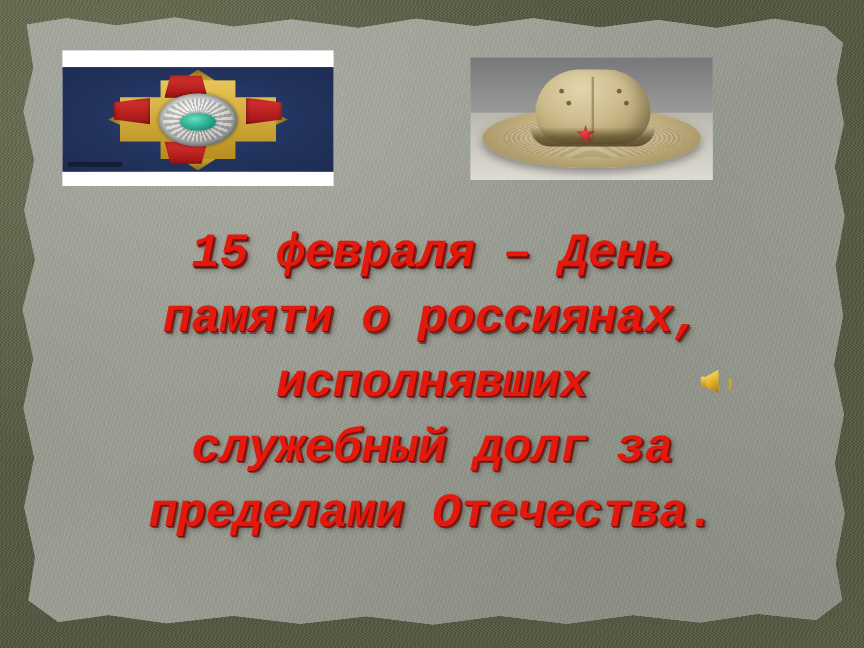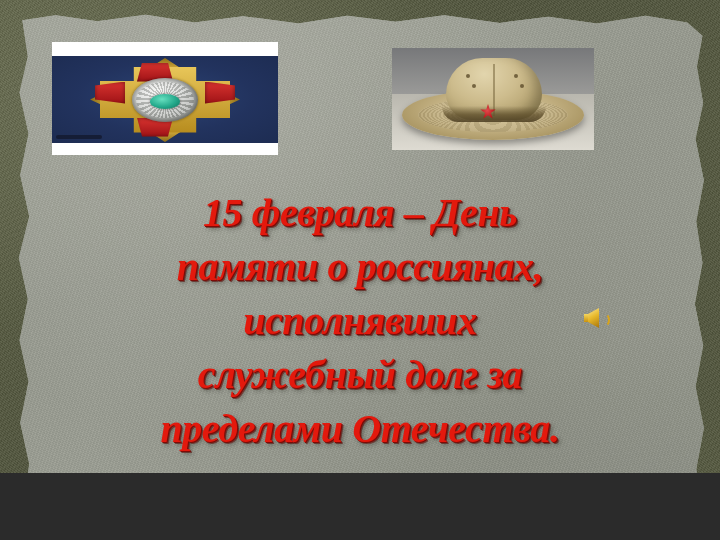--- a/index.html
+++ b/index.html
@@ -4,23 +4,23 @@
 <title>Slide</title>
 <style>
   html, body {
     margin: 0;
     padding: 0;
     background: #2b2b2b;
   }
   #slide {
     position: relative;
     width: 720px;
-    height: 473px;
+    height: 540px;
     overflow: hidden;
-    font-family: Liberation Serif, serif;
+    font-family: Liberation Mono, monospace;
     background-color: #55593f;
     background-image:
       radial-gradient(ellipse at 18% 22%, rgba(120,124,96,0.55) 0%, rgba(120,124,96,0) 46%),
       radial-gradient(ellipse at 82% 78%, rgba(72,76,54,0.55) 0%, rgba(72,76,54,0) 52%),
       linear-gradient(135deg, #5d6145 0%, #50543c 45%, #5b5f44 100%);
   }
   
   #slide::before {
     content: "";
     position: absolute;

